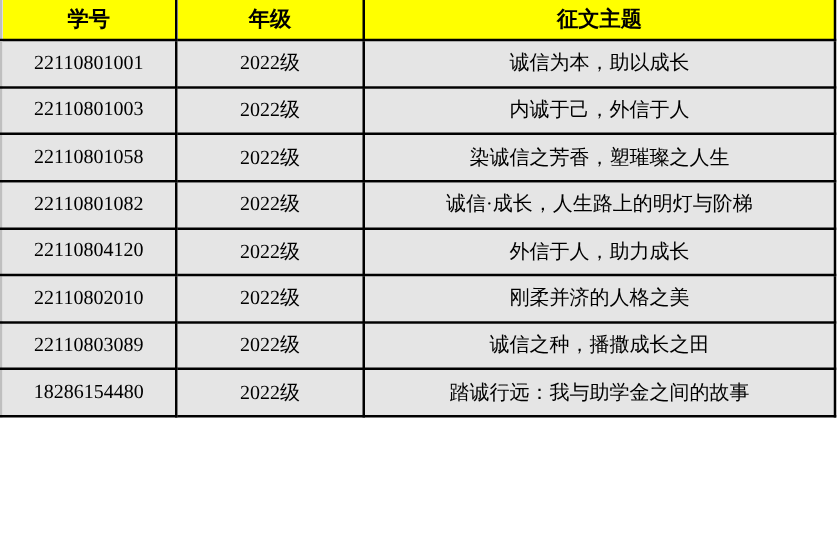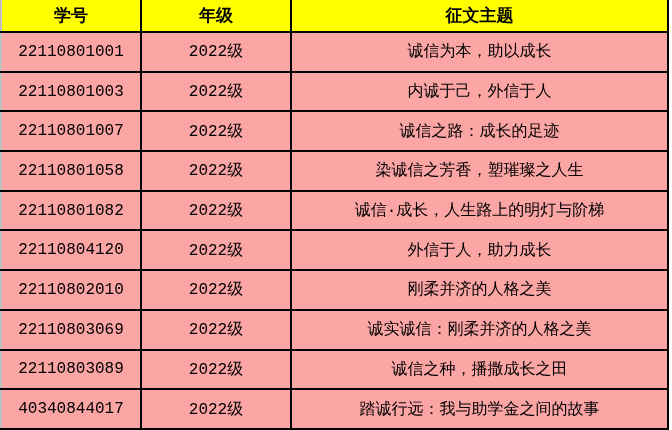--- a/index.html
+++ b/index.html
@@ -11,22 +11,21 @@
     height: 430px;
     background: #ffffff;
     color: #000000;
     font-family: "Liberation Serif", "DejaVu Serif", serif;
     overflow: hidden;
   }
   table.essay-table {
     border-collapse: collapse;
     table-layout: fixed;
     width: 667px;
-    height: 430px;
-    font-family: Liberation Mono, monospace;
+    height: 334px;
   }
   .essay-table th,
   .essay-table td {
     border: 2px solid #000000;
     text-align: center;
     vertical-align: middle;
     padding: 0 2px;
     font-size: 16px;
     overflow: hidden;
     white-space: nowrap;
@@ -37,21 +36,21 @@
     border-left: 2px solid #bfbfbf;
   }
   .essay-table thead th {
     background: #ffff00;
     border-top: none;
     font-weight: bold;
     font-size: 17px;
     height: 31px;
   }
   .essay-table td {
-    background: #fca5a5;
+    background: #e5e5e5;
   }
 </style>
 </head>
 <body>
 
 <table class="essay-table">
   <colgroup>
     <col style="width:140px">
     <col style="width:150px">
     <col style="width:377px">
@@ -70,25 +69,20 @@
         <td>2022级</td>
         <td>诚信为本，助以成长</td>
       </tr>
 
       <tr>
         <td>22110801003</td>
         <td>2022级</td>
         <td>内诚于己，外信于人</td>
       </tr>
 
-      <tr>
-        <td>22110801007</td>
-        <td>2022级</td>
-        <td>诚信之路：成长的足迹</td>
-      </tr>
 
       <tr>
         <td>22110801058</td>
         <td>2022级</td>
         <td>染诚信之芳香，塑璀璨之人生</td>
       </tr>
 
       <tr>
         <td>22110801082</td>
         <td>2022级</td>
@@ -101,32 +95,27 @@
         <td>2022级</td>
         <td>外信于人，助力成长</td>
       </tr>
 
       <tr>
         <td>22110802010</td>
         <td>2022级</td>
         <td>刚柔并济的人格之美</td>
       </tr>
 
-      <tr>
-        <td>22110803069</td>
-        <td>2022级</td>
-        <td>诚实诚信：刚柔并济的人格之美</td>
-      </tr>
 
       <tr>
         <td>22110803089</td>
         <td>2022级</td>
         <td>诚信之种，播撒成长之田</td>
       </tr>
 
       <tr>
-        <td>40340844017</td>
+        <td>18286154480</td>
         <td>2022级</td>
         <td>踏诚行远：我与助学金之间的故事</td>
       </tr>
 
     </tbody>
 </table>
 
 </body></html>

